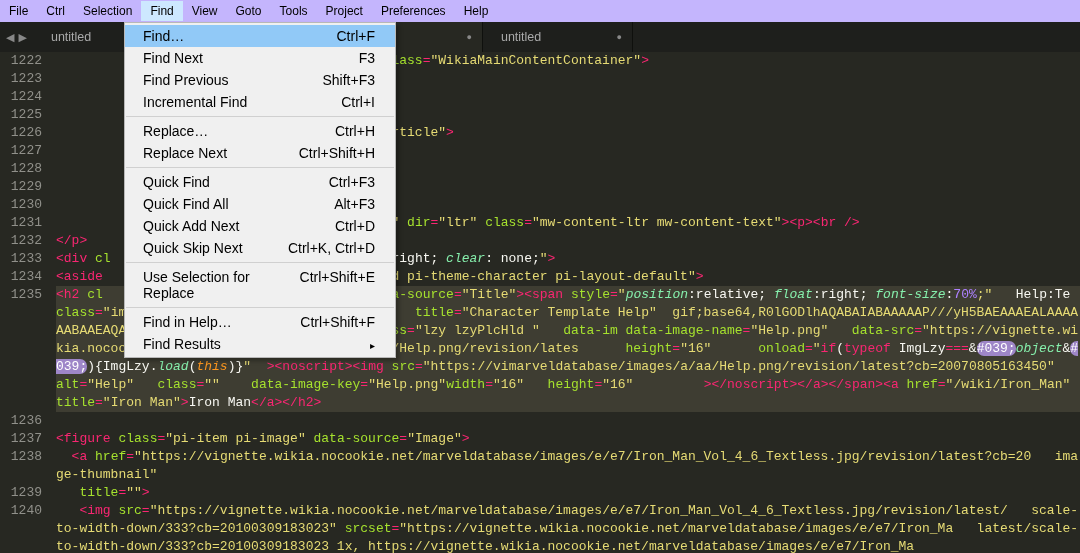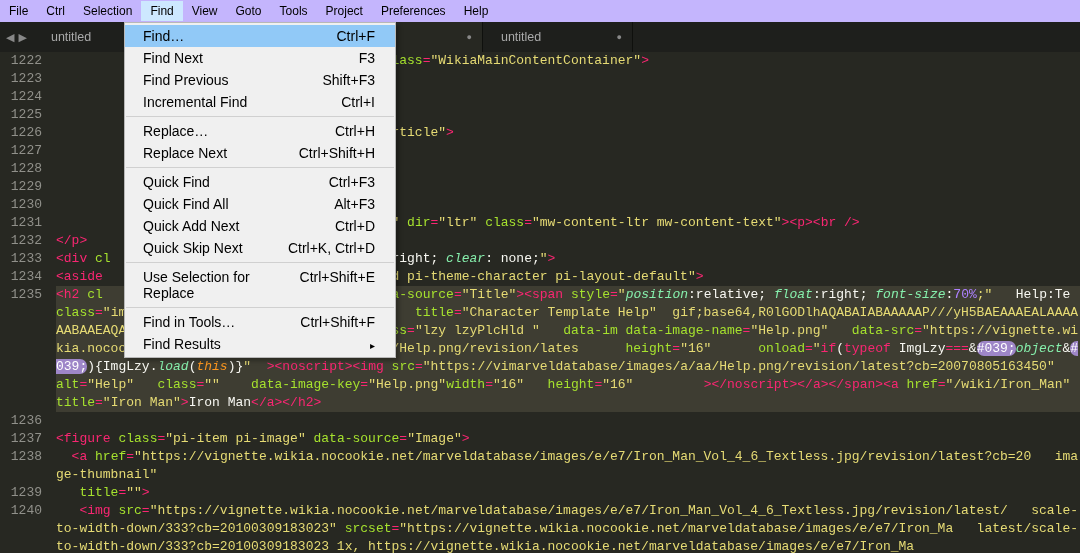--- a/index.html
+++ b/index.html
@@ -195,21 +195,21 @@
       <span>Quick Skip Next</span>
       <span>Ctrl+K, Ctrl+D</span>
     </div>
     <div class="dd-sep"></div>
     <div class="dd-item">
       <span>Use Selection for Replace</span>
       <span>Ctrl+Shift+E</span>
     </div>
     <div class="dd-sep"></div>
     <div class="dd-item">
-      <span>Find in Tools…</span>
+      <span>Find in Help…</span>
       <span>Ctrl+Shift+F</span>
     </div>
     <div class="dd-item">
       <span>Find Results</span>
       <span class="arrow"></span>
     </div>
   </div>
 
 <div class="tabbar">
   <div class="navbtns">

